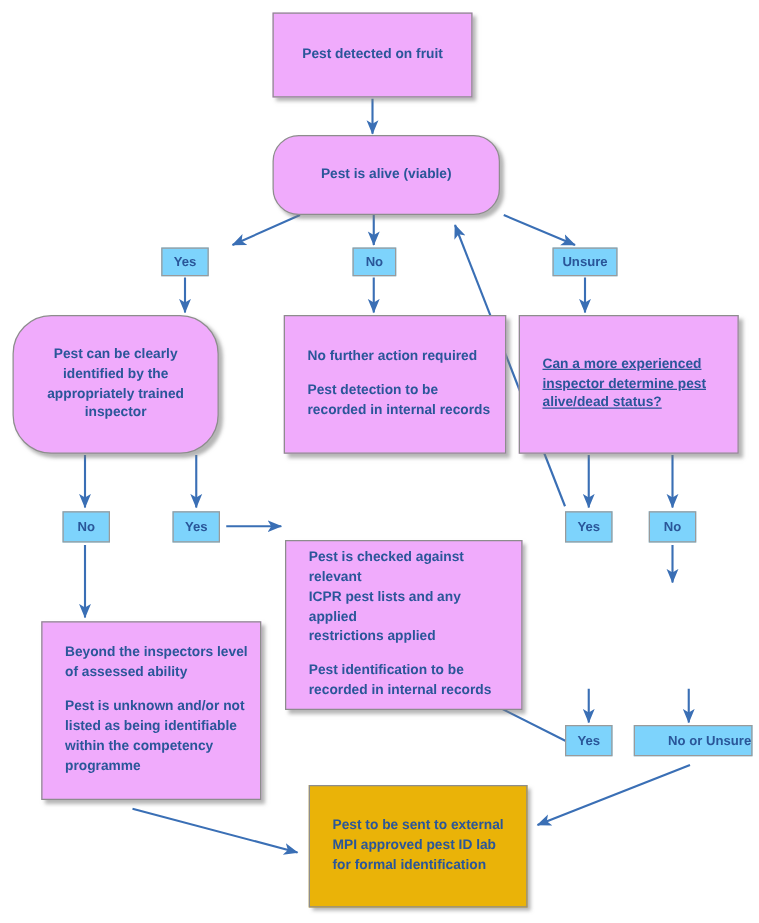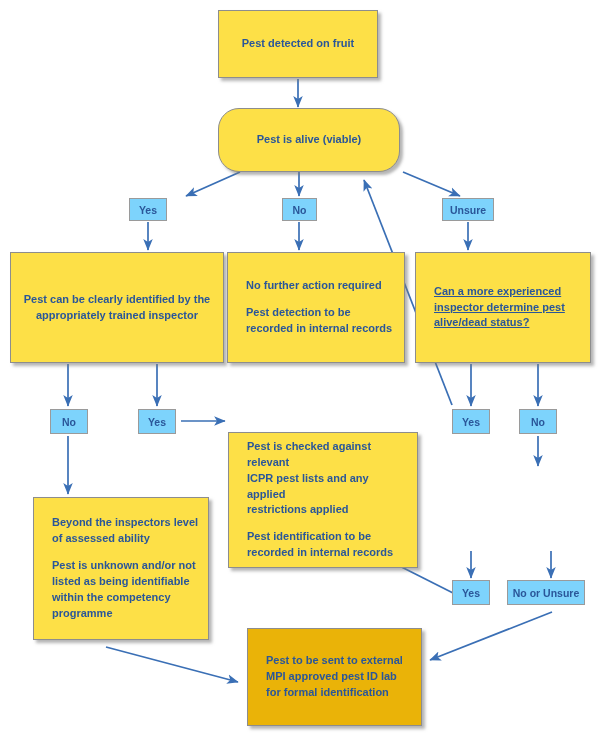--- a/index.html
+++ b/index.html
@@ -22,21 +22,21 @@
     position: absolute;
     left: 0;
     top: 0;
     width: 607px;
     height: 738px;
     pointer-events: none;
   }
   .node {
     position: absolute;
     box-sizing: border-box;
-    background: #fde047;
+    background: #f0abfc;
     border: 1px solid #8d8d8d;
     box-shadow: 3px 3px 3px rgba(120,120,120,0.55);
     display: flex;
     align-items: center;
     justify-content: center;
     color: #2a5699;
     font-weight: bold;
     font-size: 11px;
     line-height: 1.45;
     text-align: center;
@@ -143,21 +143,21 @@
   <div class="label-box" style="left:129px; top:198px; width:38px; height:23px;">
     <span>Yes</span>
   </div>
   <div class="label-box" style="left:282px; top:198px; width:35px; height:23px;">
     <span>No</span>
   </div>
   <div class="label-box" style="left:442px; top:198px; width:52px; height:23px;">
     <span>Unsure</span>
   </div>
 
-  <div class="node centered" style="left:10px; top:252px; width:214px; height:111px;">
+  <div class="node centered" style="left:10px; top:252px; width:165px; height:111px;border-radius:31px;">
     <span class="txt">
       <p><span>Pest can be clearly identified by the</span><br>
          <span>appropriately trained inspector</span></p>
     </span>
   </div>
 
   <div class="node leftish" style="left:227px; top:252px; width:178px; height:111px;">
     <span class="txt">
       <p><span>No further action required</span></p>
       <p><span>Pest detection to be</span><br>
@@ -204,21 +204,21 @@
       <p><span>Pest is unknown and/or not</span><br>
          <span>listed as being identifiable</span><br>
          <span>within the competency</span><br>
          <span>programme</span></p>
     </span>
   </div>
 
   <div class="label-box" style="left:452px; top:580px; width:38px; height:25px;">
     <span>Yes</span>
   </div>
-  <div class="label-box" style="left:507px; top:580px; width:78px; height:25px;">
+  <div class="label-box" style="left:507px; top:580px; width:95px; height:25px;justify-content:flex-end;">
     <span>No or Unsure</span>
   </div>
 
   <div class="node green leftish" style="left:247px; top:628px; width:175px; height:98px;">
     <span class="txt">
       <p><span>Pest to be sent to external</span><br>
          <span>MPI approved pest ID lab</span><br>
          <span>for formal identification</span></p>
     </span>
   </div>

